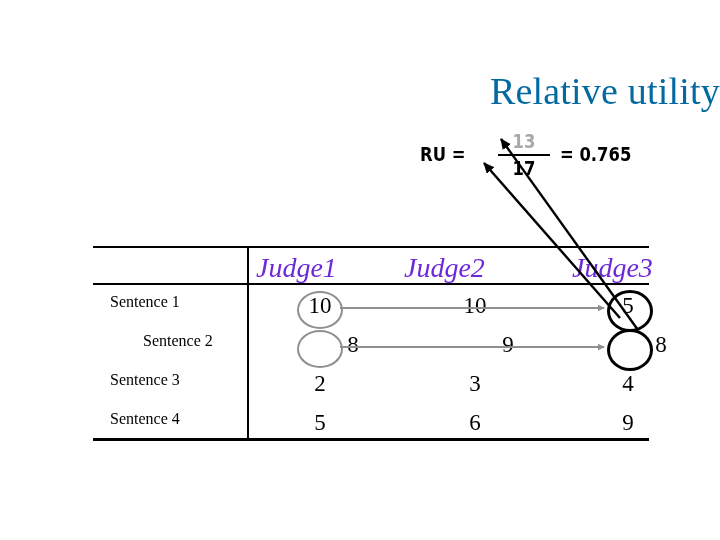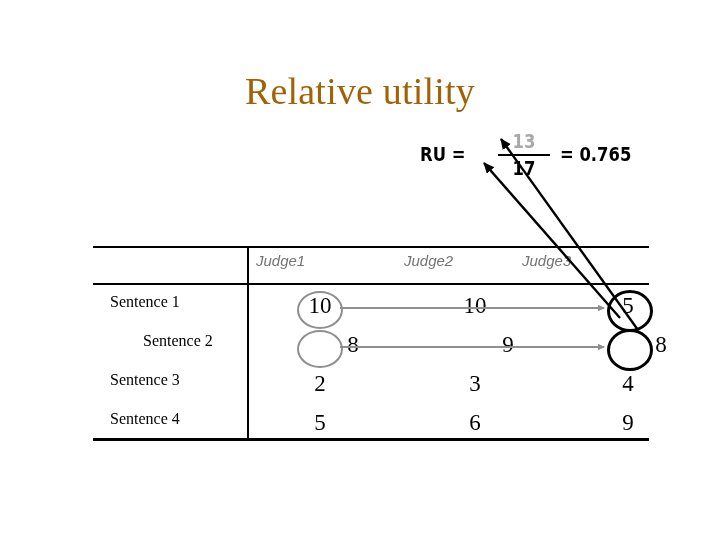--- a/index.html
+++ b/index.html
@@ -15,25 +15,25 @@
     overflow: hidden;
     font-family: "Liberation Serif", serif;
   }
 
   
   #title {
     position: absolute;
     left: 0;
     top: 72px;
     width: 720px;
-    text-align: center;
+    text-align: right;
     font-family: "Liberation Serif", serif;
     font-size: 38px;
     font-weight: normal;
-    color: #a16207;
+    color: #0369a1;
     letter-spacing: 0.2px;
     line-height: 1;
   }
 
   
   #formula {
     position: absolute;
     left: 378px;
     top: 131px;
     width: 260px;
@@ -109,30 +109,30 @@
     position: absolute;
     left: 247px;
     top: 247px;
     width: 2px;
     height: 192px;
     background: #000000;
   }
 
   .hdr {
     position: absolute;
-    font-family: Liberation Sans, sans-serif;
+    font-family: Liberation Serif, serif;
     font-style: italic;
-    font-size: 15px;
-    color: #737373;
+    font-size: 28px;
+    color: #6d28d9;
     top: 252px;
     white-space: nowrap;
   }
   #hdr-j1 { left: 256px; }
   #hdr-j2 { left: 404px; }
-  #hdr-j3 { left: 522px; }
+  #hdr-j3 { left: 572px; }
 
   .rowlabel {
     position: absolute;
     left: 110px;
     font-family: "Liberation Serif", serif;
     font-size: 16px;
     color: #000000;
     white-space: nowrap;
   }
   .cell {

